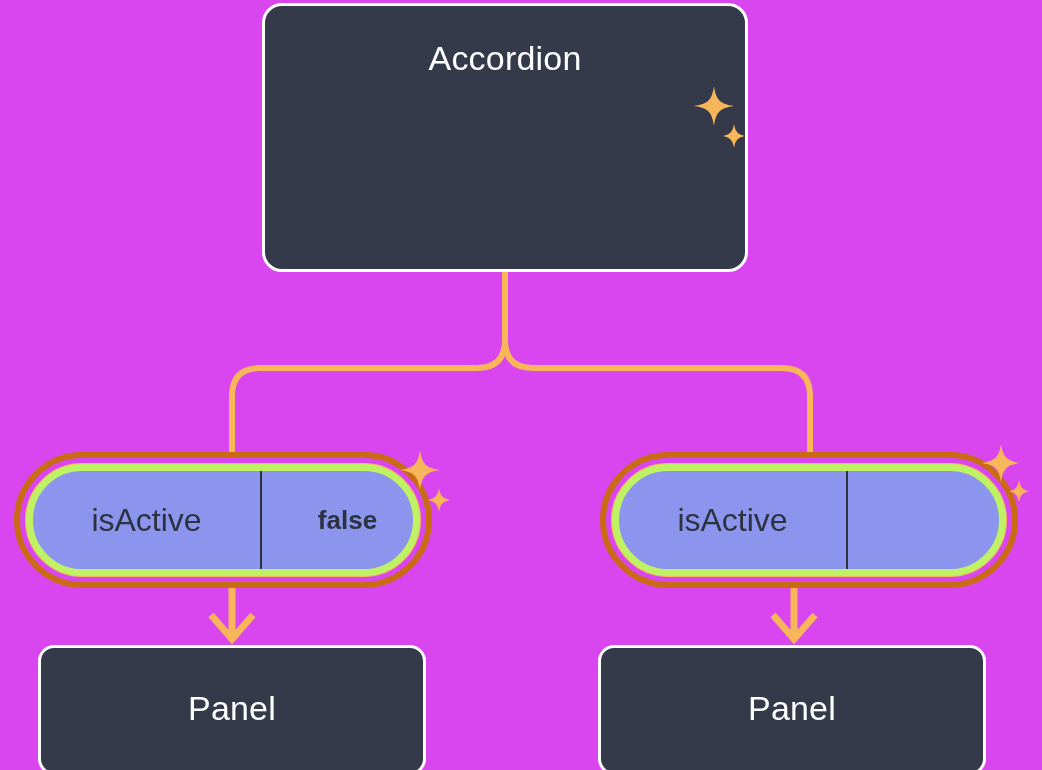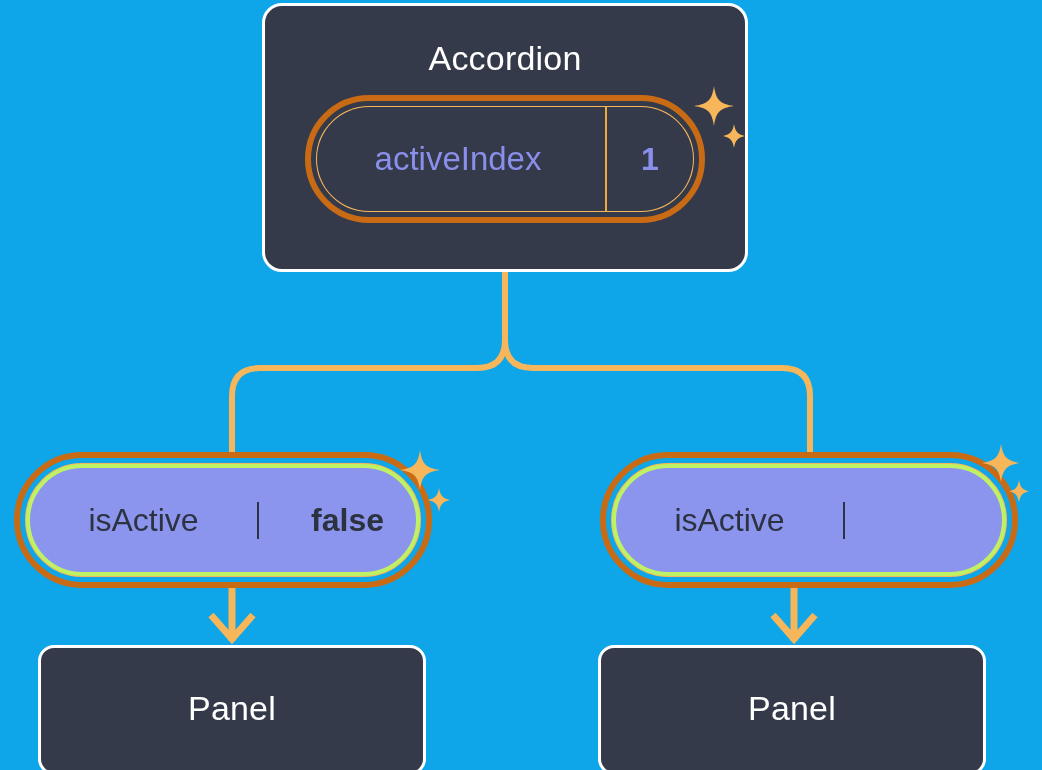--- a/index.html
+++ b/index.html
@@ -7,21 +7,21 @@
     padding: 0;
     background: #4d6670;
   }
   body {
     font-family: "Liberation Sans", sans-serif;
   }
   #stage {
     position: relative;
     width: 1042px;
     height: 770px;
-    background: #0ea5e9;
+    background: #d946ef;
     overflow: hidden;
   }
 
   
   #wires {
     position: absolute;
     left: 0; top: 0;
     width: 1042px;
     height: 770px;
     pointer-events: none;
@@ -129,34 +129,33 @@
 
   
   .pill-purple {
     top: 452px;
     width: 418px;
     height: 136px;
   }
   .pill-purple .pill-ring { inset: 0; }
   .pill-purple .pill-body {
     background: #8b95ed;
-    border: 4px solid #bef264;
-    align-items: center;
+    border: 7px solid #bef264;
   }
   .pill-purple .pill-key {
     flex: 0 0 229px;
     border-right: 2px solid #2d3240;
     color: #2d3240;
     font-size: 32px;
     font-weight: 400;
   }
   .pill-purple .pill-val {
     flex: 1 1 auto;
     color: #2d3240;
-    font-size: 32px;
+    font-size: 26px;
     font-weight: bold;
     margin-left: 20px;
   }
   #pill-isactive-left  { left: 14px; }
   #pill-isactive-right { left: 600px; }
 
   
   .sparkle {
     position: absolute;
     pointer-events: none;
@@ -179,29 +178,20 @@
     <path d="M211 615 L232 639 L253 615" fill="none" stroke="#f7b65a" stroke-width="7" stroke-linecap="butt" stroke-linejoin="miter"></path>
 
     <path d="M794 588 L794 641" fill="none" stroke="#f7b65a" stroke-width="7" stroke-linecap="butt"></path>
     <path d="M773 615 L794 639 L815 615" fill="none" stroke="#f7b65a" stroke-width="7" stroke-linecap="butt" stroke-linejoin="miter"></path>
   </svg>
 
   <div class="card" id="card-accordion">
     <div class="card-title">Accordion</div>
   </div>
 
-  <div class="pill" id="pill-activeindex">
-    <div class="pill-ring">
-      <div class="pill-ring-inner"></div>
-    </div>
-    <div class="pill-body">
-      <div class="pill-key">activeIndex</div>
-      <div class="pill-val">1</div>
-    </div>
-  </div>
 
   <svg class="sparkle" style="left:690px; top:84px;" width="60" height="70" viewBox="0 0 60 70">
     <path d="M24 2 C26 16 30 20 44 22 C30 24 26 28 24 42 C22 28 18 24 4 22 C18 20 22 16 24 2 Z" fill="#f7b65a"></path>
     <path d="M44 40 C45.4 48 47.6 50.2 55 52 C47.6 53.8 45.4 56 44 64 C42.6 56 40.4 53.8 33 52 C40.4 50.2 42.6 48 44 40 Z" fill="#f7b65a"></path>
   </svg>
 
   <div class="pill pill-purple" id="pill-isactive-left">
     <div class="pill-ring">
       <div class="pill-ring-inner"></div>
     </div>

